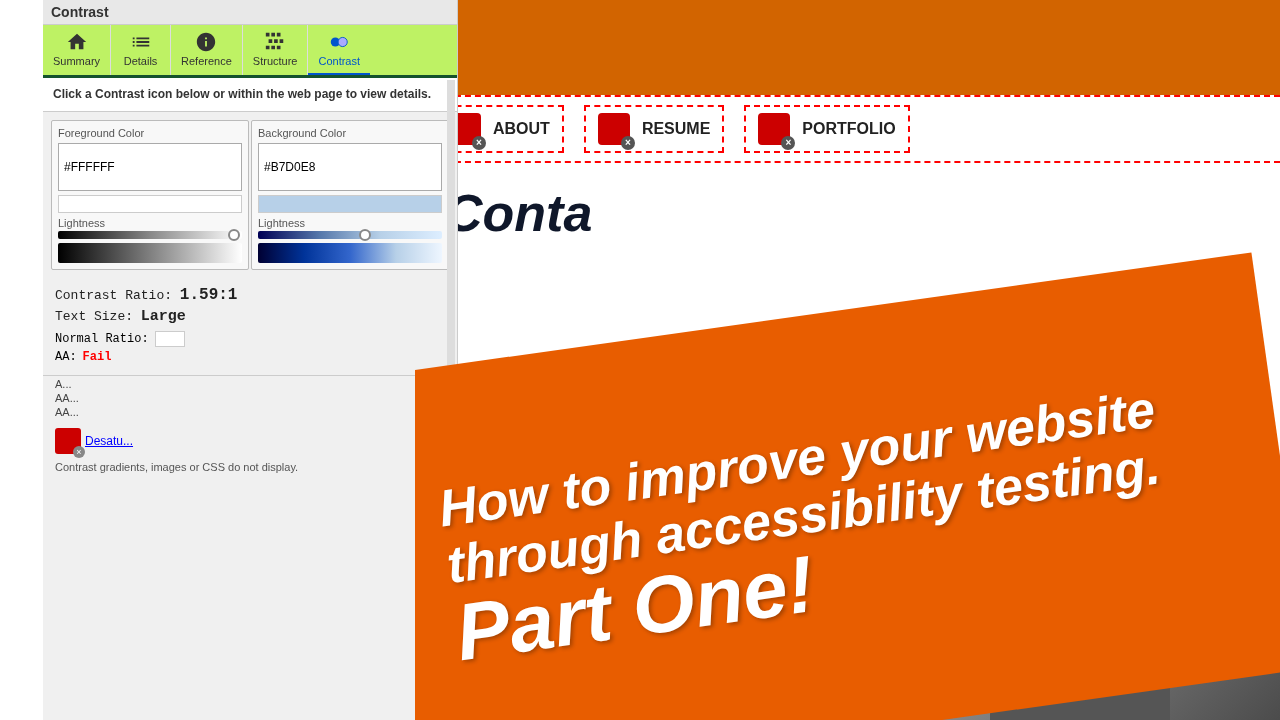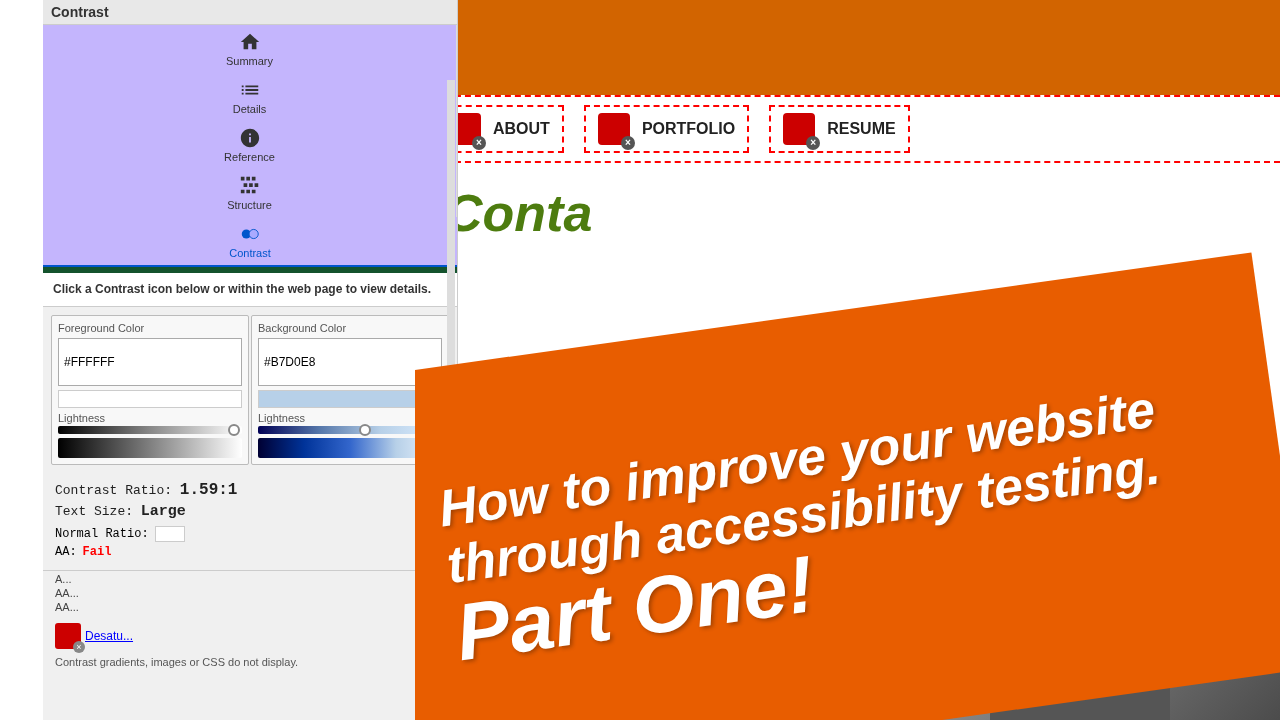--- a/index.html
+++ b/index.html
@@ -27,23 +27,22 @@
       background: #e8e8e8;
       border-bottom: 1px solid #ccc;
       padding: 4px 8px;
       font-size: 14px;
       font-weight: bold;
       color: #333;
     }
 
     #toolbar {
       display: flex;
-      border-bottom: 6px solid #14532d;
-      background: #c4b5fd;
-      flex-direction: column;
+      border-bottom: 3px solid #14532d;
+      background: #bef264;
     }
 
     .toolbar-item {
       display: flex;
       flex-direction: column;
       align-items: center;
       padding: 6px 10px;
       cursor: pointer;
       font-size: 11px;
       color: #333;
@@ -301,21 +300,21 @@
     
     #content-area {
       background: white;
       padding: 20px 30px;
       position: relative;
     }
 
     #contact-title {
       font-size: 52px;
       font-weight: bold;
-      color: #4d7c0f;
+      color: #0f172a;
       font-style: italic;
     }
 
     
     #banner-overlay {
       position: absolute;
       left: -30px;
       top: 150px;
       width: 900px;
       height: 420px;
@@ -597,25 +596,25 @@
 
   <div id="orange-top-bar"></div>
 
   <div id="nav-bar">
     <div class="nav-item">
       <div class="nav-icon"></div>
       <span>ABOUT</span>
     </div>
     <div class="nav-item">
       <div class="nav-icon"></div>
-      <span>PORTFOLIO</span>
+      <span>RESUME</span>
     </div>
     <div class="nav-item">
       <div class="nav-icon"></div>
-      <span>RESUME</span>
+      <span>PORTFOLIO</span>
     </div>
   </div>
 
   <div id="content-area" style="height: 600px; position:relative; overflow:hidden;">
     <div id="contact-title">Conta</div>
 
     <div id="phone-label">Phone (optiona...</div>
     <input id="phone-input" type="text" style="">
 
     <div id="red-overlay-icon"></div>

